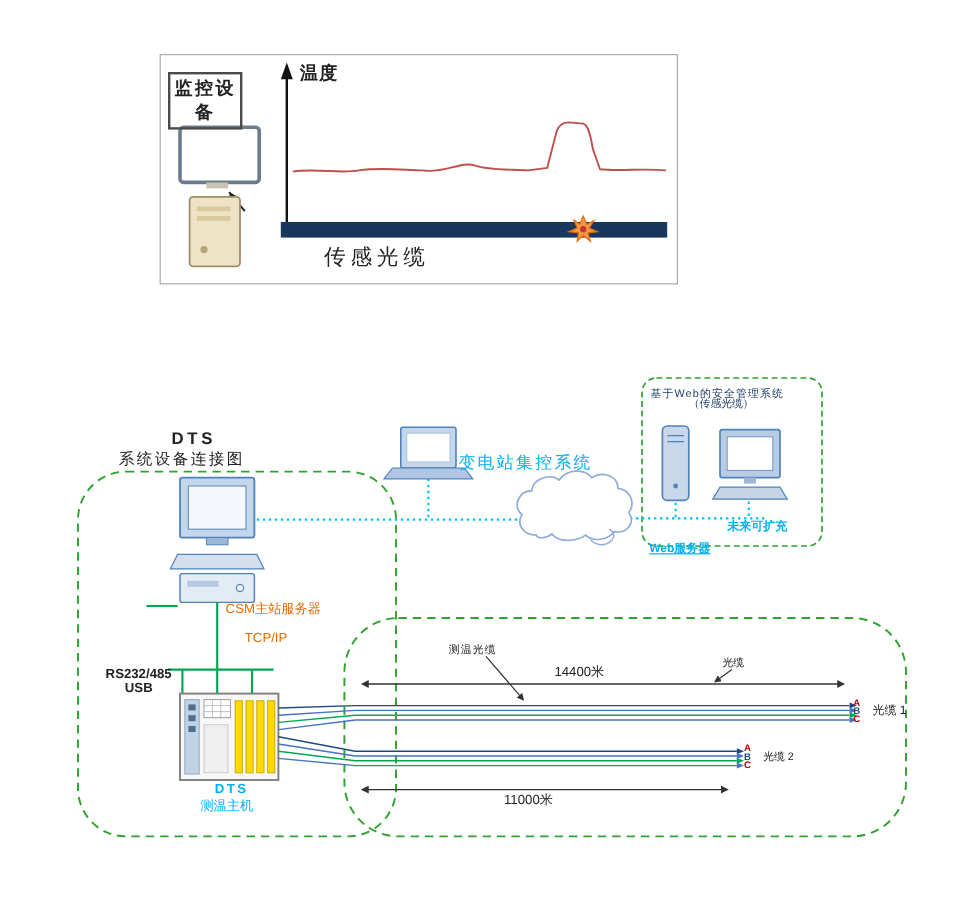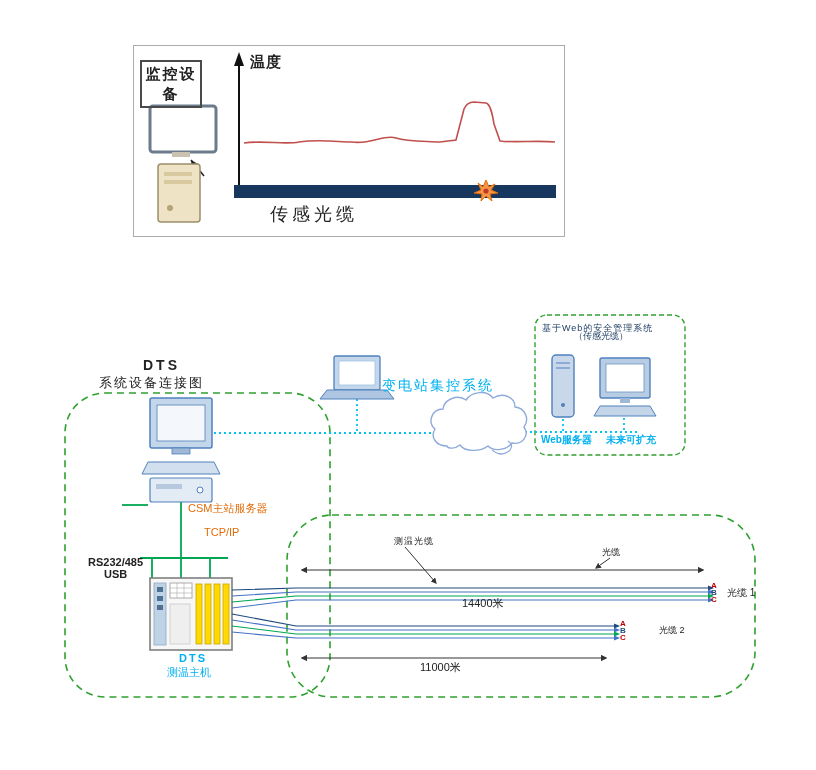--- a/index.html
+++ b/index.html
@@ -175,39 +175,39 @@
     <line x1="610" y1="258" x2="596" y2="268" stroke="#333" stroke-width="1" marker-end="url(#arr)"></line>
   </svg>
 
   <div class="lbl bold" style="left:143px;top:357px;font-size:14px;letter-spacing:3px;">DTS</div>
   <div class="lbl" style="left:99px;top:376px;font-size:13px;letter-spacing:2px;">系统设备连接图</div>
 
   <div class="lbl cyan" style="left:382px;top:360px;font-size:14px;letter-spacing:2px;margin-top:17px;">变电站集控系统</div>
 
   <div class="lbl navy" style="left:542px;top:323px;font-size:9px;letter-spacing:1px;">基于Web的安全管理系统</div>
   <div class="lbl navy" style="left:574px;top:331px;font-size:9px;">（传感光缆）</div>
-  <div class="lbl cyan bold" style="left:541px;top:434px;font-size:10px;">Web服务器</div>
+  <div class="lbl cyan bold" style="left:541px;top:452px;font-size:10px;text-decoration:underline;">Web服务器</div>
   <div class="lbl cyan bold" style="left:606px;top:434px;font-size:10px;">未来可扩充</div>
 
   <div class="lbl orange" style="left:188px;top:502px;font-size:11px;">CSM主站服务器</div>
   <div class="lbl orange" style="left:204px;top:526px;font-size:11px;">TCP/IP</div>
   <div class="lbl bold" style="left:104px;top:568px;font-size:11px;">USB</div>
   <div class="lbl bold" style="left:88px;top:556px;font-size:11px;">RS232/485</div>
 
   <div class="lbl cyan bold" style="left:179px;top:652px;font-size:11px;letter-spacing:2px;">DTS</div>
   <div class="lbl cyan" style="left:167px;top:666px;font-size:11px;text-align:right;">测温主机</div>
 
-  <div class="lbl" style="left:394px;top:536px;font-size:9px;letter-spacing:1px;font-family:Liberation Serif, serif;">测温光缆</div>
+  <div class="lbl" style="left:374px;top:536px;font-size:9px;letter-spacing:1px;font-family:Liberation Serif, serif;">测温光缆</div>
   <div class="lbl" style="left:602px;top:547px;font-size:9px;text-align:center;">光缆</div>
-  <div class="lbl" style="left:462px;top:554px;font-size:11px;margin-top:43px;">14400米</div>
+  <div class="lbl" style="left:462px;top:554px;font-size:11px;">14400米</div>
   <div class="lbl" style="left:420px;top:661px;font-size:11px;">11000米</div>
 
   <div class="lbl bold" style="left:711px;top:581px;font-size:8px;color:#C00000;">A</div>
   <div class="lbl bold" style="left:711px;top:588px;font-size:8px;color:#1F497D;">B</div>
   <div class="lbl bold" style="left:711px;top:595px;font-size:8px;color:#C00000;">C</div>
   <div class="lbl" style="left:727px;top:587px;font-size:10px;">光缆 1</div>
 
   <div class="lbl bold" style="left:620px;top:619px;font-size:8px;color:#C00000;">A</div>
   <div class="lbl bold" style="left:620px;top:626px;font-size:8px;color:#1F497D;">B</div>
   <div class="lbl bold" style="left:620px;top:633px;font-size:8px;color:#C00000;">C</div>
-  <div class="lbl" style="left:659px;top:625px;font-size:9px;">光缆 2</div>
+  <div class="lbl" style="left:636px;top:625px;font-size:9px;">光缆 2</div>
 
 </div>
 
 </body></html>

